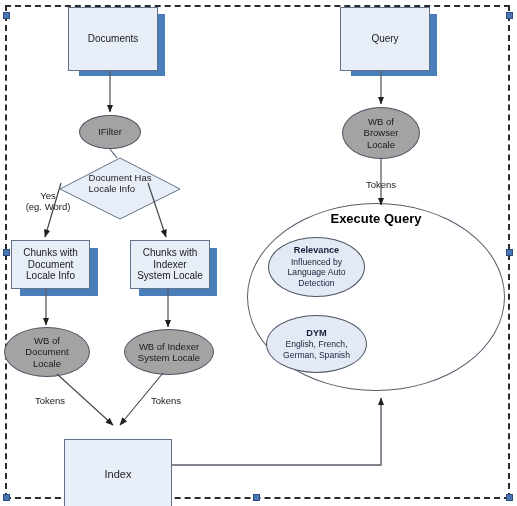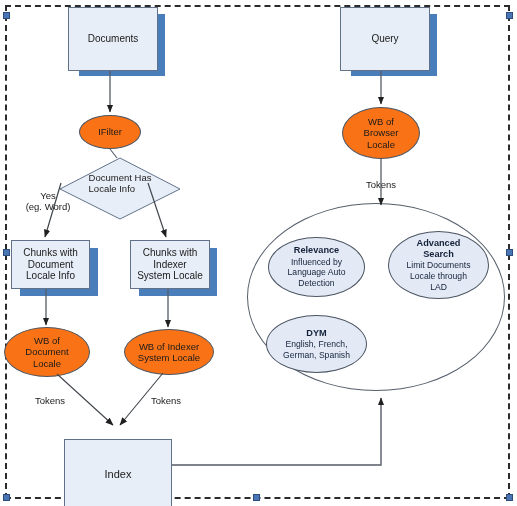--- a/index.html
+++ b/index.html
@@ -50,21 +50,21 @@
     background: #4a7ebb;
     z-index: 1;
   }
   .box {
     background: #e8eef7;
     border: 1px solid #62718a;
     z-index: 2;
     font-size: 10px;
   }
   .ellipse {
-    background: #f97316;
+    background: #a3a3a3;
     border: 1px solid #4b5563;
     border-radius: 50%;
     z-index: 2;
     font-size: 9.5px;
   }
   .big-ellipse {
     background: #ffffff;
     border: 1px solid #555e6b;
     border-radius: 50%;
     z-index: 1;
@@ -132,39 +132,31 @@
 <body>
 
 <div id="canvas">
 
   <div class="shadow" style="left:79px; top:14px; width:86px; height:62px;"></div>
   <div class="shadow" style="left:351px; top:14px; width:86px; height:62px;"></div>
   <div class="shadow" style="left:20px; top:248px; width:78px; height:48px;"></div>
   <div class="shadow" style="left:139px; top:248px; width:78px; height:48px;"></div>
 
   <div class="node big-ellipse" style="left:247px; top:203px; width:258px; height:188px;"></div>
+  <div class="eq-title" style="left:247px; top:211px; width:258px;">Execute Query</div>
 
   <div class="sub-ell" style="left:268px; top:237px; width:97px; height:60px;">
     <span>
       <b>Relevance</b><br>
       <span class="ml" style="white-space:pre-line">Influenced by
 Language Auto
 Detection</span>
     </span>
   </div>
 
-  <div class="sub-ell" style="left:388px; top:231px; width:101px; height:68px;">
-    <span>
-      <b style="white-space:pre-line">Advanced
-Search</b><br>
-      <span style="white-space:pre-line">Limit Documents
-Locale through
-LAD</span>
-    </span>
-  </div>
 
   <div class="sub-ell" style="left:266px; top:315px; width:101px; height:58px;">
     <span>
       <b>DYM</b><br>
       <span style="white-space:pre-line">English, French,
 German, Spanish</span>
     </span>
   </div>
 
 

